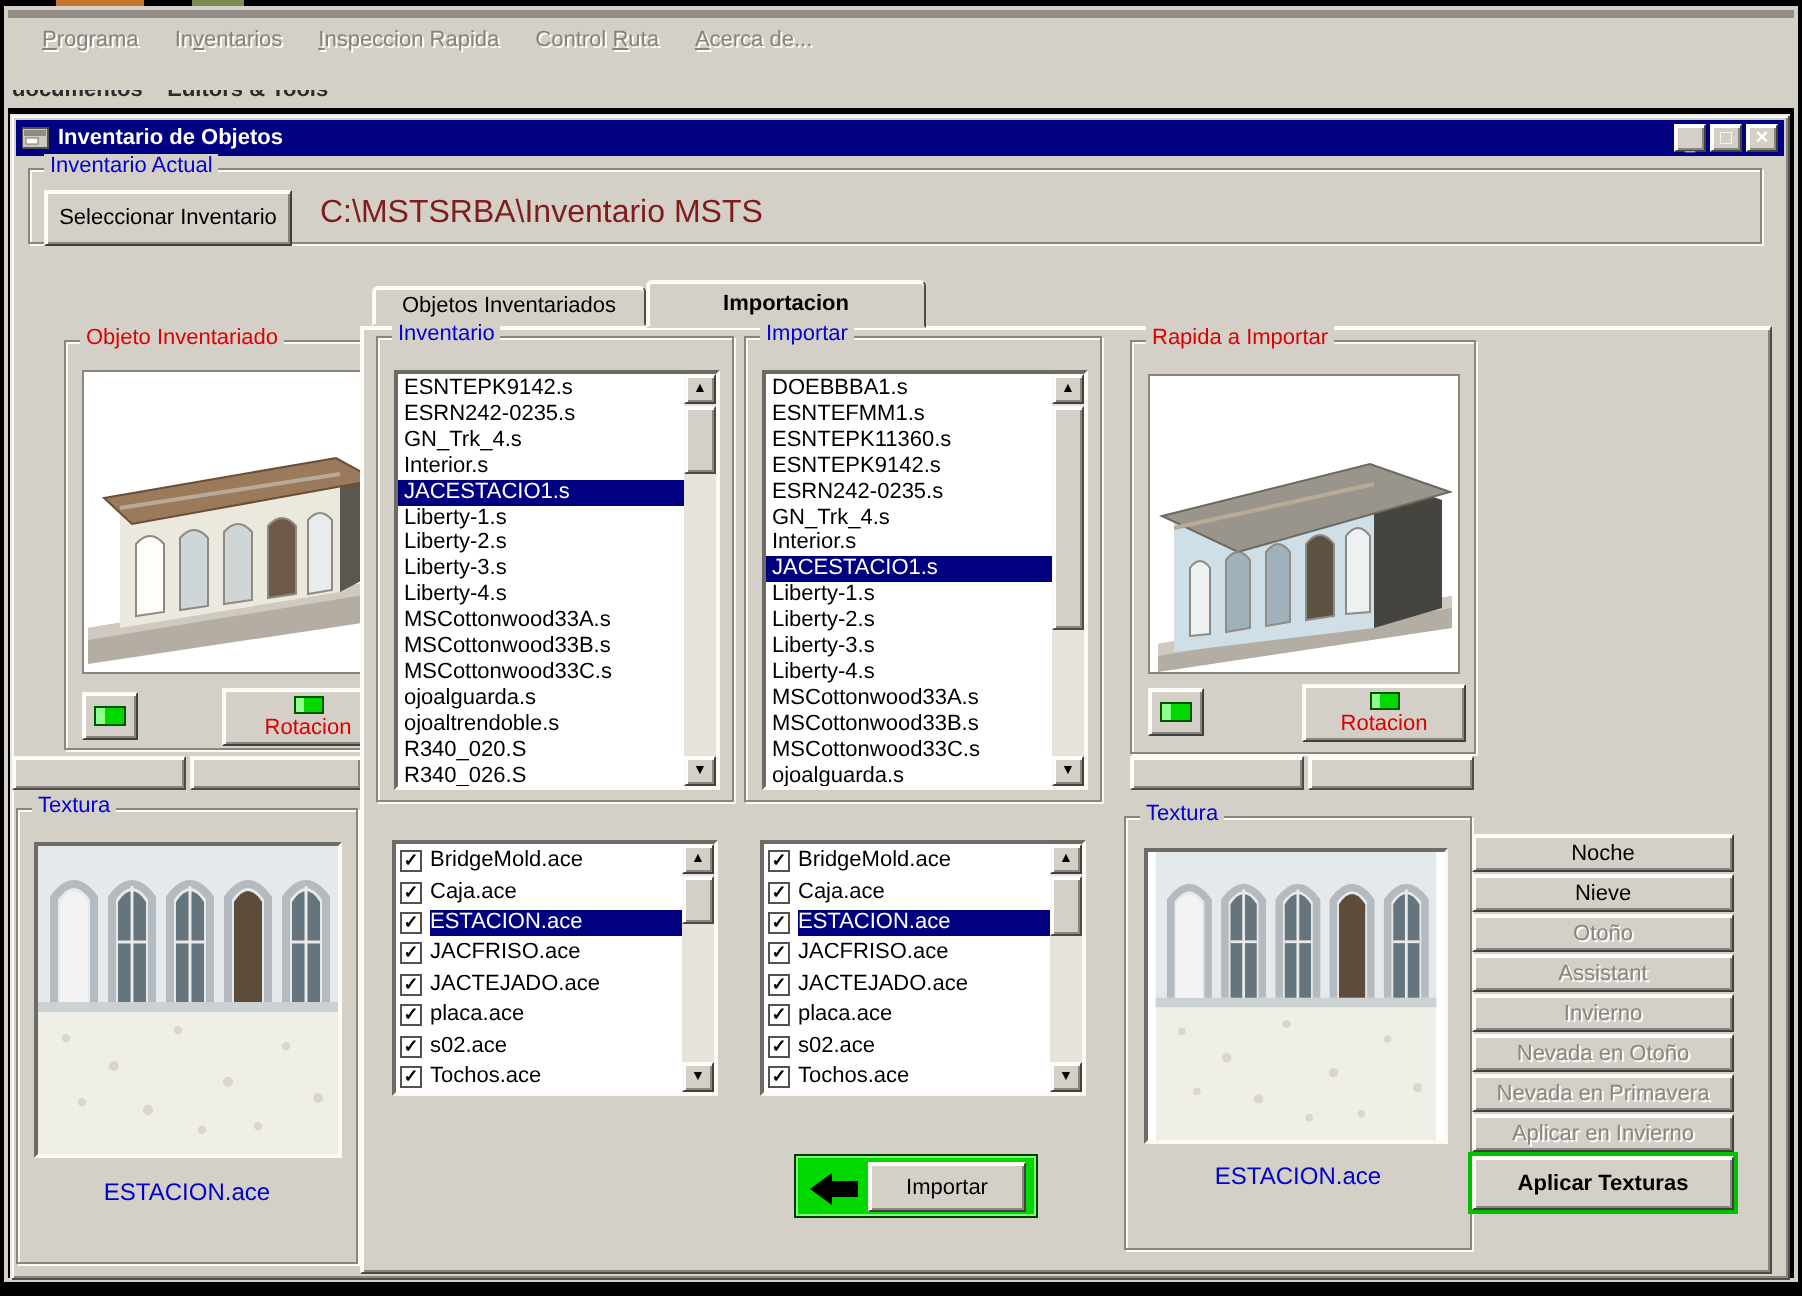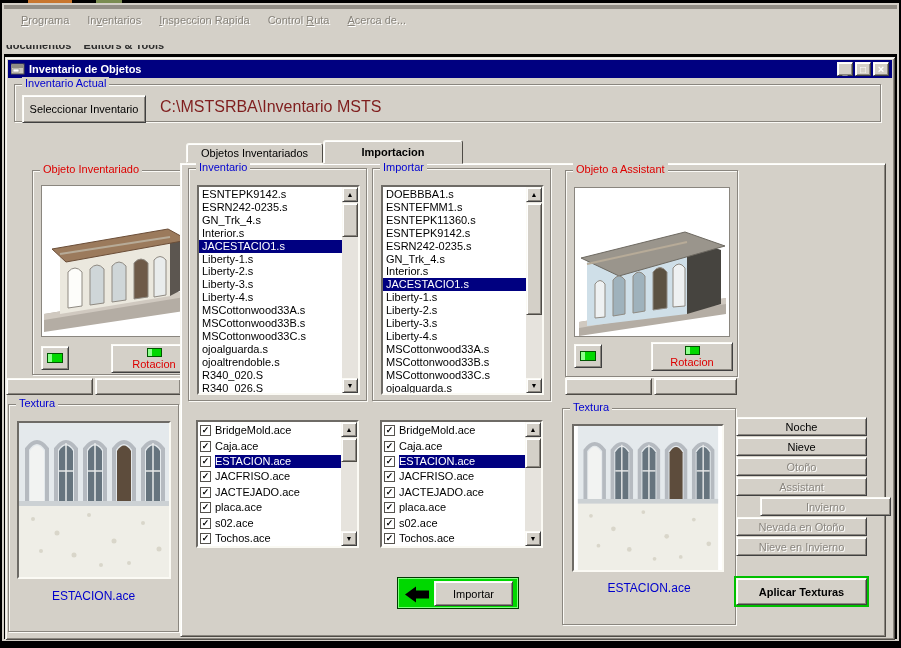--- a/index.html
+++ b/index.html
@@ -434,21 +434,21 @@
     <div id="count-right" class="count">9</div>
 
     <div id="import-btn">
       <svg width="25" height="17" viewBox="0 0 25 17">
         <polygon points="0,8.5 11,0.5 11,4.5 24,4.5 24,12.5 11,12.5 11,16.5" fill="#000"></polygon>
       </svg>
       <div class="btn inner">Importar</div>
     </div>
 
     <div id="grp-obj-imp" class="grp">
-      <span class="grp-label lbl-red">Objeto a Assistant</span>
+      <span class="grp-label lbl-red">Rapida a Importar</span>
       <div class="preview">
         <svg width="154" height="148" viewBox="0 0 154 148">
           <rect width="154" height="148" fill="#fff"></rect>
           <polygon points="4,134 151,110 151,126 4,148" fill="#b4ada4"></polygon>
           <polygon points="4,134 151,110 151,116 4,140" fill="#d0c9c0"></polygon>
           <polygon points="12,72 112,50 112,126 12,138" fill="#cfdfe8"></polygon>
           <polygon points="112,50 146,62 146,116 112,126" fill="#46443f"></polygon>
           <polygon points="6,70 110,44 150,58 44,88" fill="#9a958c" stroke="#6d6961" stroke-width="1"></polygon>
           <line x1="12" y1="76" x2="112" y2="54" stroke="#b7ab98" stroke-width="2"></line>
           <path d="M20,130 L20,96 Q25,89 30,96 L30,129 Z" fill="#eef1f2" stroke="#8f8a82"></path>
@@ -511,20 +511,21 @@
         </svg>
       </div>
       <div class="tex-file">ESTACION.ace</div>
     </div>
 
     <div id="season-col">
         <div class="btn season" style="position: relative;">Noche</div>
         <div class="btn season" style="position: relative;">Nieve</div>
         <div class="btn season disabled" style="position: relative;">Otoño</div>
         <div class="btn season disabled" style="position: relative;">Assistant</div>
-        <div class="btn season disabled" style="position: relative; margin-left: 24px;">Invierno</div>
+        <div class="btn season disabled" style="position: relative;">Invierno</div>
         <div class="btn season disabled" style="position: relative;">Nevada en Otoño</div>
-        <div class="btn season disabled" style="position: relative;">Nieve en Invierno</div>
+        <div class="btn season disabled" style="position: relative;">Nevada en Primavera</div>
+        <div class="btn season disabled" style="position: relative;">Aplicar en Invierno</div>
       </div>
     <div id="btn-aplicar" class="btn">Aplicar Texturas</div>
 
   </div>
 </div>
 
 </body></html>

